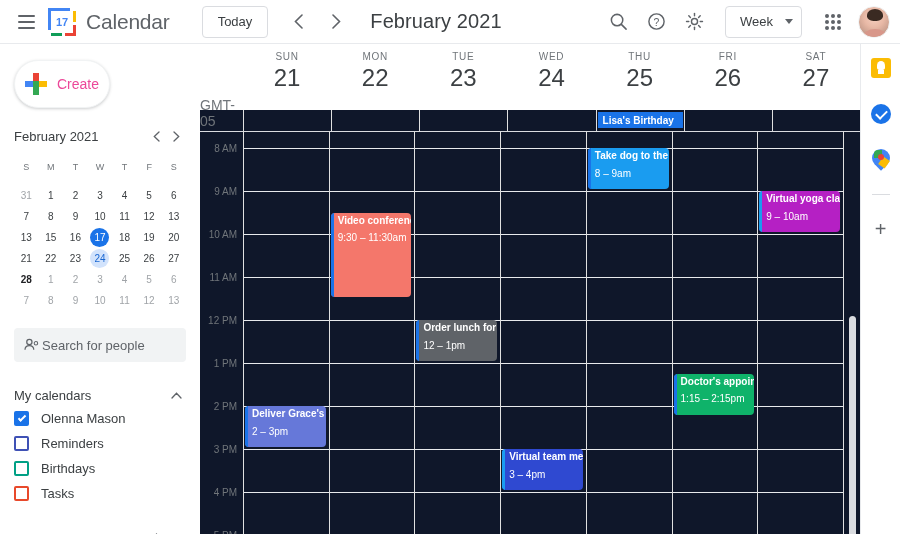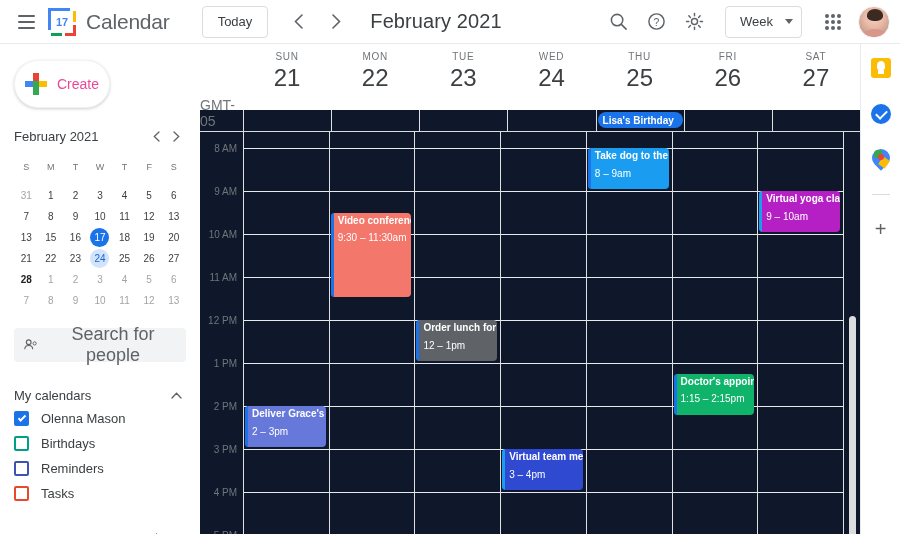--- a/index.html
+++ b/index.html
@@ -140,21 +140,21 @@
     display: flex; align-items: center; justify-content: center;
   }
   .mini-day.today .pill { background: #1a73e8; color: #fff; font-weight: 500; }
   .mini-day.sel .pill { background: #d2e3fc; color: #1967d2; font-weight: 500; }
   .mini-day.bold { font-weight: 700; color: #202124; }
 
   .people-search {
     margin: 16px 14px 0 14px; height: 34px; border-radius: 4px; background: #f1f3f4;
     display: flex; align-items: center; padding: 0 10px; cursor: text;
   }
-  .people-search .ph { margin-left: 12px; font-size: 18px; color: #5f6368; text-align: center; }
+  .people-search .ph { margin-left: 2px; font-size: 13px; color: #5f6368; text-align: center; }
 
   .cal-section { margin: 22px 14px 0 14px; }
   .cal-section-head {
     display: flex; align-items: center; height: 22px;
   }
   .cal-section-title { font-size: 13px; font-weight: 500; color: #3c4043; flex: 1; }
   .cal-section-head .ic {
     width: 20px; height: 20px; display: flex; align-items: center; justify-content: center;
     color: #5f6368; cursor: pointer; font-size: 13px;
   }
@@ -193,21 +193,21 @@
     position: absolute; left: 0; top: 66px; width: 660px; height: 22px;
     display: flex; border-bottom: 1px solid #dadce0;
   }
   .allday .tzlabel {
     width: 43px; flex: 0 0 43px; font-size: 14px; color: #70757a;
     display: flex; align-items: flex-end; justify-content: flex-end;
     padding-right: 5px; padding-bottom: 2px;
   }
   .allday-col { flex: 1 1 0; border-left: 1px solid #e0e0e0; position: relative; padding: 2px 1px 0 1px; }
   .allday-chip {
-    height: 16px; border-radius: 8px; background: #1a73e8; color: #fff;
+    height: 16px; border-radius: 0; background: #1a73e8; color: #fff;
     font-size: 10px; font-weight: 700; display: flex; align-items: center;
     padding: 0 5px; cursor: pointer; white-space: nowrap; overflow: hidden;
   }
 
   .gridscroll {
     position: absolute; left: 0; top: 88px; width: 660px; height: 402px; overflow: hidden;
   }
   .gridinner { position: relative; width: 660px; height: 520px; }
   .timecol { position: absolute; left: 0; top: 0; width: 43px; height: 520px; }
   .timelabel {
@@ -551,26 +551,26 @@
         </div>
       </div>
       <div id="my-calendars-list">
           <div class="cal-item">
             <div class="cal-check on" style="background: rgb(26, 115, 232);">
               <div class="tick"></div>
             </div>
             <div class="cal-name">Olenna Mason</div>
           </div>
           <div class="cal-item">
+            <div class="cal-check" style="border-color: rgb(63, 81, 181);"></div>
+            <div class="cal-name">Reminders</div>
+          </div>
+          <div class="cal-item">
             <div class="cal-check" style="border-color: rgb(0, 160, 133);"></div>
             <div class="cal-name">Birthdays</div>
-          </div>
-          <div class="cal-item">
-            <div class="cal-check" style="border-color: rgb(63, 81, 181);"></div>
-            <div class="cal-name">Reminders</div>
           </div>
           <div class="cal-item">
             <div class="cal-check" style="border-color: rgb(232, 73, 43);"></div>
             <div class="cal-name">Tasks</div>
           </div>
         </div>
     </div>
 
     <div class="cal-section">
       <div class="cal-section-head">

